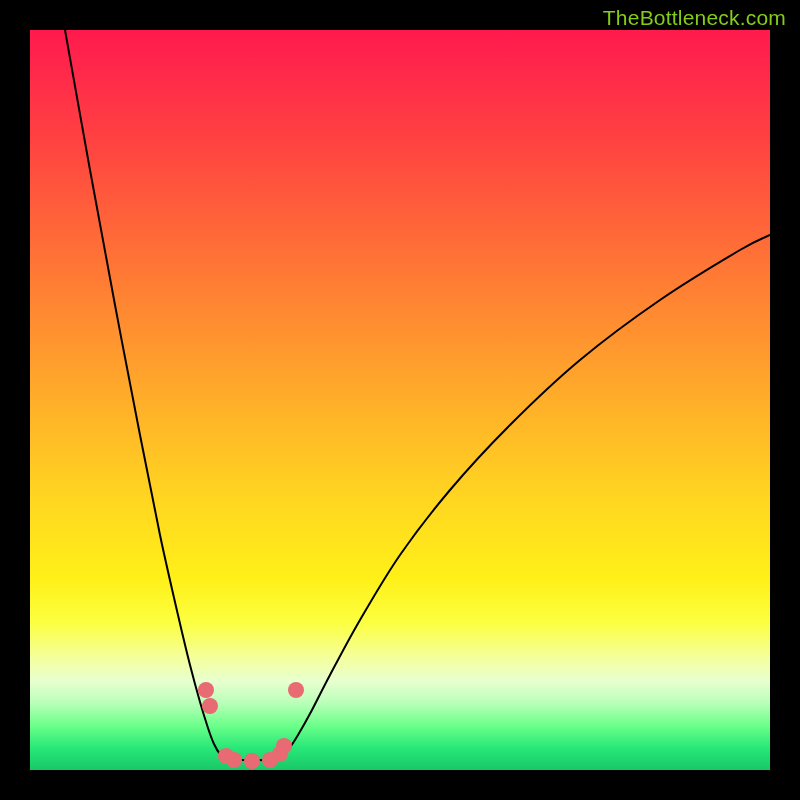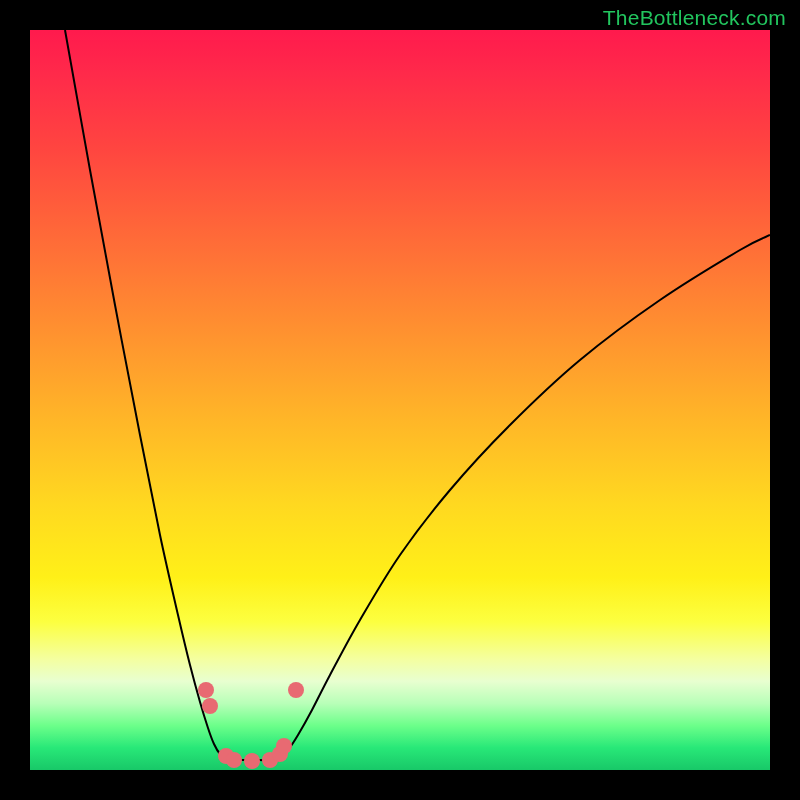--- a/index.html
+++ b/index.html
@@ -40,21 +40,21 @@
       #e8ffd0 88%,
       #b8ffb8 91%,
       #6cff8a 94%,
       #28e878 97%,
       #18c868 100%);
   }
   .watermark {
     position: absolute;
     top: 6px;
     right: 14px;
-    color: #22c55e;
+    color: #84cc16;
     font-size: 21px;
     font-weight: 400;
     letter-spacing: 0.2px;
   }
   svg.curves {
     position: absolute;
     left: 30px;
     top: 30px;
     width: 740px;
     height: 740px;

